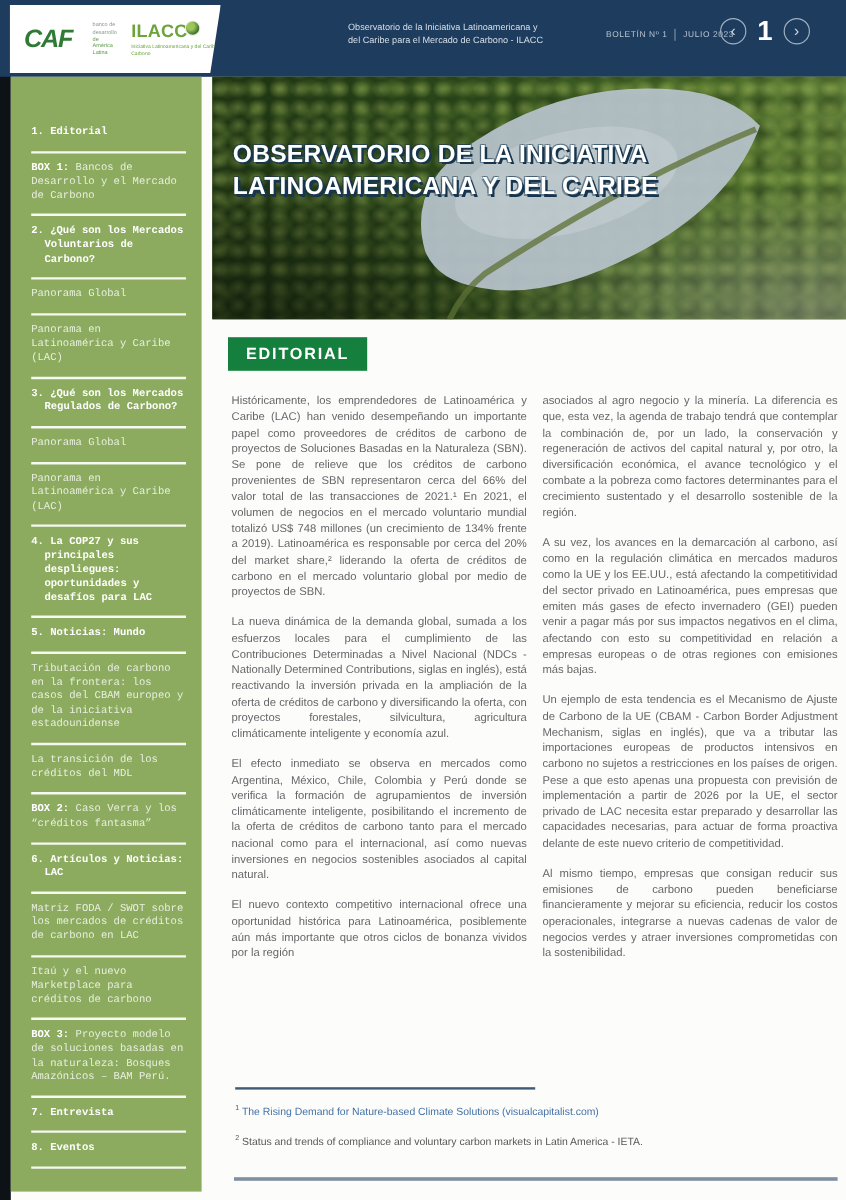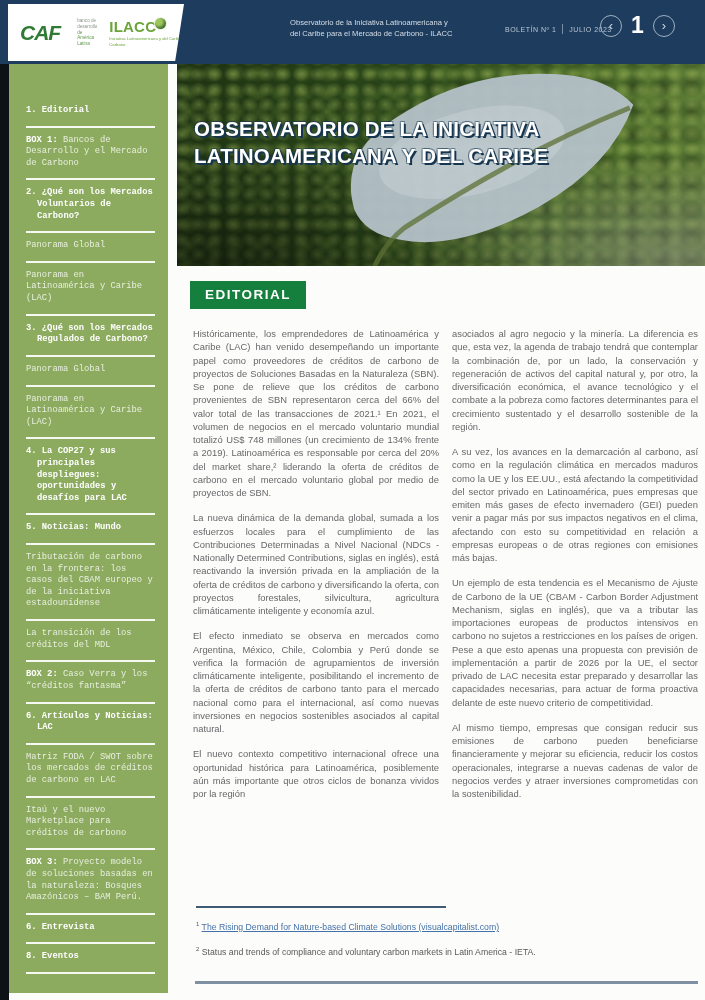--- a/index.html
+++ b/index.html
@@ -69,21 +69,21 @@
   .editorial-tag{position:absolute;left:190px;top:281px;background:#15803d;color:#ffffff;
                  font-weight:700;font-size:13.5px;letter-spacing:1.5px;padding:6px 15px 7px;}
   .cols{position:absolute;left:193px;top:327px;width:505px;display:flex;gap:13px;}
   .col{width:246px;font-size:9.4px;line-height:1.41;color:#66676a;text-align:justify;}
   .col p{margin:0 0 12px 0;}
 
   .fn-sep{position:absolute;left:196px;top:906px;width:250px;height:2px;background:#3f5a75;}
   .footnote{position:absolute;left:196px;font-size:8.7px;color:#58595b;}
   .footnote.f1{top:921px;}
   .footnote.f2{top:946px;}
-  .footnote a{color:#4472a8;text-decoration:underline;cursor:pointer;}
+  .footnote a{color:#4472a8;cursor:pointer;}
   .footnote sup{font-size:6px;}
   .bottom-rule{position:absolute;left:195px;top:981px;width:503px;height:3px;background:#7e90a2;}
 </style>
 </head>
 <body>
 
 <div class="page">
   <div class="spine"></div>
 
   <div class="header">
@@ -134,21 +134,21 @@
     <div class="toc-item sub"><span>Panorama en Latinoamérica y Caribe (LAC)</span></div>
     <div class="toc-item sec"><span>4. La COP27 y sus principales despliegues: oportunidades y desafíos para LAC</span></div>
     <div class="toc-item sec"><span>5. Noticias: Mundo</span></div>
     <div class="toc-item sub"><span>Tributación de carbono en la frontera: los casos del CBAM europeo y de la iniciativa estadounidense</span></div>
     <div class="toc-item sub"><span>La transición de los créditos del MDL</span></div>
     <div class="toc-item"><span class="bx">BOX 2:</span><span class="rest"> Caso Verra y los “créditos fantasma”</span></div>
     <div class="toc-item sec"><span>6. Artículos y Noticias: LAC</span></div>
     <div class="toc-item sub"><span>Matriz FODA / SWOT sobre los mercados de créditos de carbono en LAC</span></div>
     <div class="toc-item sub"><span>Itaú y el nuevo Marketplace para créditos de carbono</span></div>
     <div class="toc-item"><span class="bx">BOX 3:</span><span class="rest"> Proyecto modelo de soluciones basadas en la naturaleza: Bosques Amazónicos – BAM Perú.</span></div>
-    <div class="toc-item sec"><span>6. Entrevista</span></div>
+    <div class="toc-item sec"><span>7. Entrevista</span></div>
     <div class="toc-item sec"><span>8. Eventos</span></div>
   </div>
 
   <div class="hero">
     <svg class="leaf-svg" width="340" height="212" viewBox="0 0 340 212">
       <g transform="rotate(-14 170 100)">
         <path d="M 22 112 Q 20 55 82 34 Q 170 2 258 32 Q 300 46 318 78 Q 282 132 202 154 Q 112 178 58 152 Q 26 138 22 112 Z" fill="#b7c3cb" opacity="0.93"></path>
         <ellipse cx="150" cy="85" rx="95" ry="42" fill="#ccd5da" opacity="0.45"></ellipse>
         <path d="M 314 80 Q 200 96 66 142 Q 44 152 28 172" stroke="#5c7034" stroke-width="5" fill="none" opacity="0.75"></path>
       </g>

